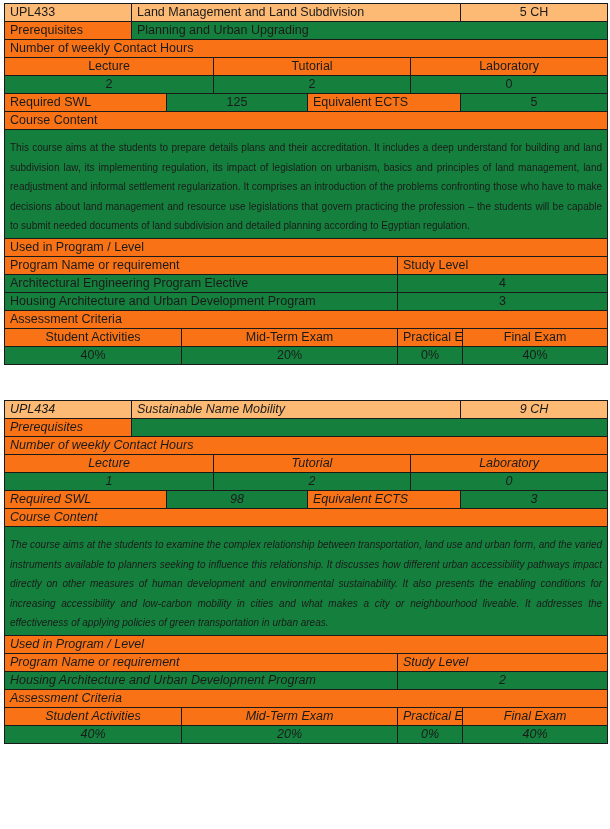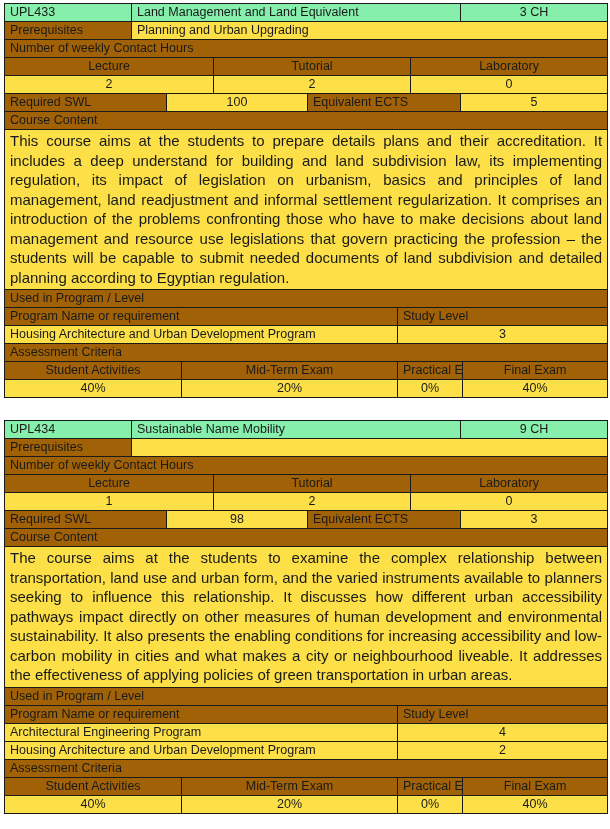--- a/index.html
+++ b/index.html
@@ -9,88 +9,92 @@
     }
     .course {
       position: absolute; left: 4px; width: 603px;
       border-collapse: collapse; table-layout: fixed;
       font-size: 12.5px;
     }
     .course td {
       border: 1px solid #1a1a1a; padding: 0 5px; height: 17px;
       line-height: 17px; white-space: nowrap; overflow: hidden;
     }
-    .course td.g { background: #a16207; }
-    .course td.b { background: #86efac; }
-    .course td.w { background: #fde047; }
+    .course td.g { background: #f97316; }
+    .course td.b { background: #fdba74; }
+    .course td.w { background: #15803d; }
     .course td.c { text-align: center; }
     .course td.desc {
       white-space: normal; text-align: justify; line-height: 19.5px;
-      padding: 1px 5px 2px 5px; height: auto; font-size: 15px;
+      padding: 8px 5px 2px 5px; height: auto; font-size: 10px;
     }
     .c1 { top: 3px; }
-    .c2 { top: 420px; }
+    .c2 { top: 400px; font-style: italic; }
   </style>
 </head>
 <body>
 
 <table class="course c1">
   <colgroup>
     <col style="width:127px">
       <col style="width:35px">
       <col style="width:15px">
       <col style="width:32px">
     <col style="width:94px">
       <col style="width:90px">
       <col style="width:13px">
       <col style="width:50px">
     <col style="width:2px">
       <col style="width:145px">
   </colgroup>
   <tbody>
       <tr>
     <td class="b">UPL433</td>
-    <td class="b" colspan="7">Land Management and Land Equivalent</td>
-    <td class="b c" colspan="2">3 CH</td>
+    <td class="b" colspan="7">Land Management and Land Subdivision</td>
+    <td class="b c" colspan="2">5 CH</td>
   </tr>
   <tr>
     <td class="g">Prerequisites</td>
     <td class="w" colspan="9">Planning and Urban Upgrading</td>
   </tr>
   <tr>
     <td class="g" colspan="10">Number of weekly Contact Hours</td>
   </tr>
   <tr>
     <td class="g c" colspan="4">Lecture</td>
     <td class="g c" colspan="3">Tutorial</td>
     <td class="g c" colspan="3">Laboratory</td>
   </tr>
   <tr>
     <td class="w c" colspan="4">2</td>
     <td class="w c" colspan="3">2</td>
     <td class="w c" colspan="3">0</td>
   </tr>
   <tr>
     <td class="g" colspan="2">Required SWL</td>
-    <td class="w c" colspan="3">100</td>
+    <td class="w c" colspan="3">125</td>
     <td class="g" colspan="3">Equivalent ECTS</td>
     <td class="w c" colspan="2">5</td>
   </tr>
   <tr>
     <td class="g" colspan="10">Course Content</td>
   </tr>
   <tr>
     <td class="w desc" colspan="10">This course aims at the students to prepare details plans and their accreditation. It includes a deep understand for building and land subdivision law, its implementing regulation, its impact of legislation on urbanism, basics and principles of land management, land readjustment and informal settlement regularization. It comprises an introduction of the problems confronting those who have to make decisions about land management and resource use legislations that govern practicing the profession – the students will be capable to submit needed documents of land subdivision and detailed planning according to Egyptian regulation.</td>
   </tr>
   <tr>
     <td class="g" colspan="10">Used in Program / Level</td>
   </tr>
   <tr>
     <td class="g" colspan="6">Program Name or requirement</td>
     <td class="g" colspan="4">Study Level</td>
+  </tr>
+  <tr>
+    <td class="w" colspan="6">Architectural Engineering Program Elective</td>
+    <td class="w c" colspan="4">4</td>
   </tr>
   <tr>
     <td class="w" colspan="6">Housing Architecture and Urban Development Program</td>
     <td class="w c" colspan="4">3</td>
   </tr>
   <tr>
     <td class="g" colspan="10">Assessment Criteria</td>
   </tr>
   <tr>
     <td class="g c" colspan="3">Student Activities</td>
@@ -156,24 +160,20 @@
     <td class="w desc" colspan="10">The course aims at the students to examine the complex relationship between transportation, land use and urban form, and the varied instruments available to planners seeking to influence this relationship. It discusses how different urban accessibility pathways impact directly on other measures of human development and environmental sustainability. It also presents the enabling conditions for increasing accessibility and low-carbon mobility in cities and what makes a city or neighbourhood liveable. It addresses the effectiveness of applying policies of green transportation in urban areas.</td>
   </tr>
   <tr>
     <td class="g" colspan="10">Used in Program / Level</td>
   </tr>
   <tr>
     <td class="g" colspan="6">Program Name or requirement</td>
     <td class="g" colspan="4">Study Level</td>
   </tr>
   <tr>
-    <td class="w" colspan="6">Architectural Engineering Program</td>
-    <td class="w c" colspan="4">4</td>
-  </tr>
-  <tr>
     <td class="w" colspan="6">Housing Architecture and Urban Development Program</td>
     <td class="w c" colspan="4">2</td>
   </tr>
   <tr>
     <td class="g" colspan="10">Assessment Criteria</td>
   </tr>
   <tr>
     <td class="g c" colspan="3">Student Activities</td>
     <td class="g c" colspan="3">Mid-Term Exam</td>
     <td class="g c" colspan="3">Practical Exam</td>

